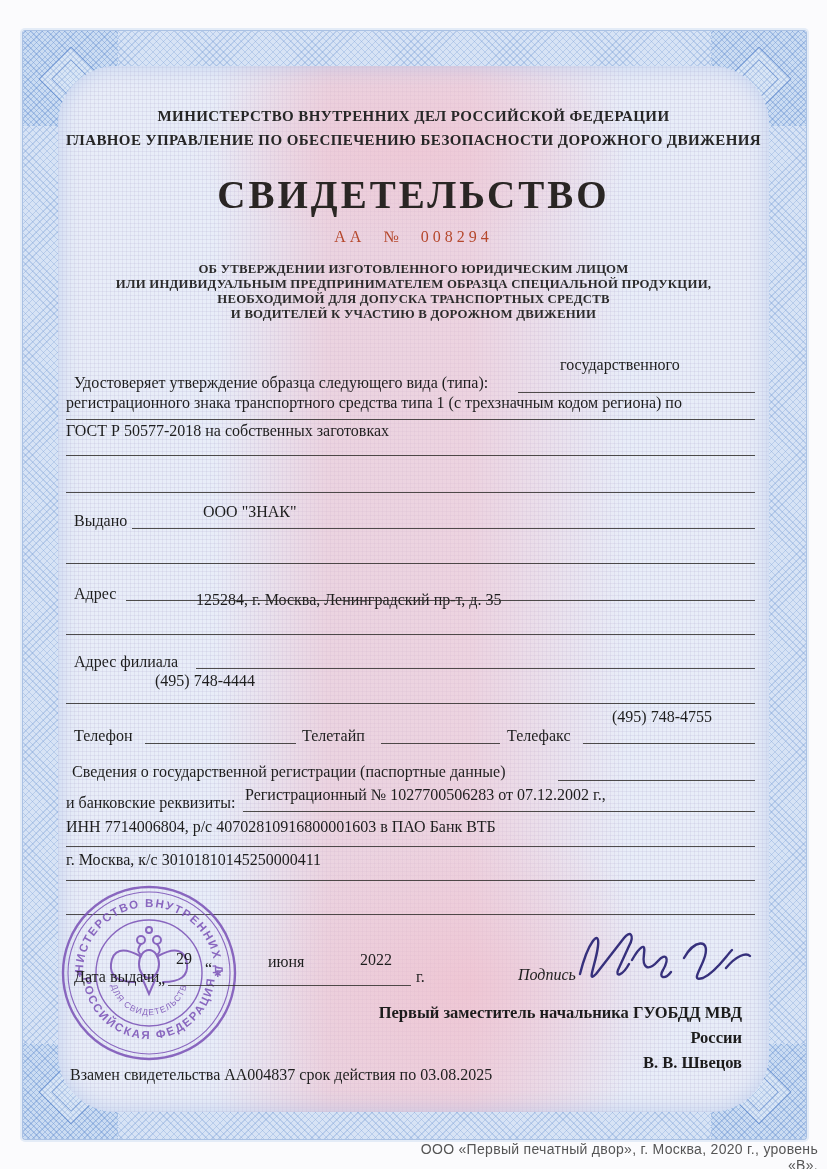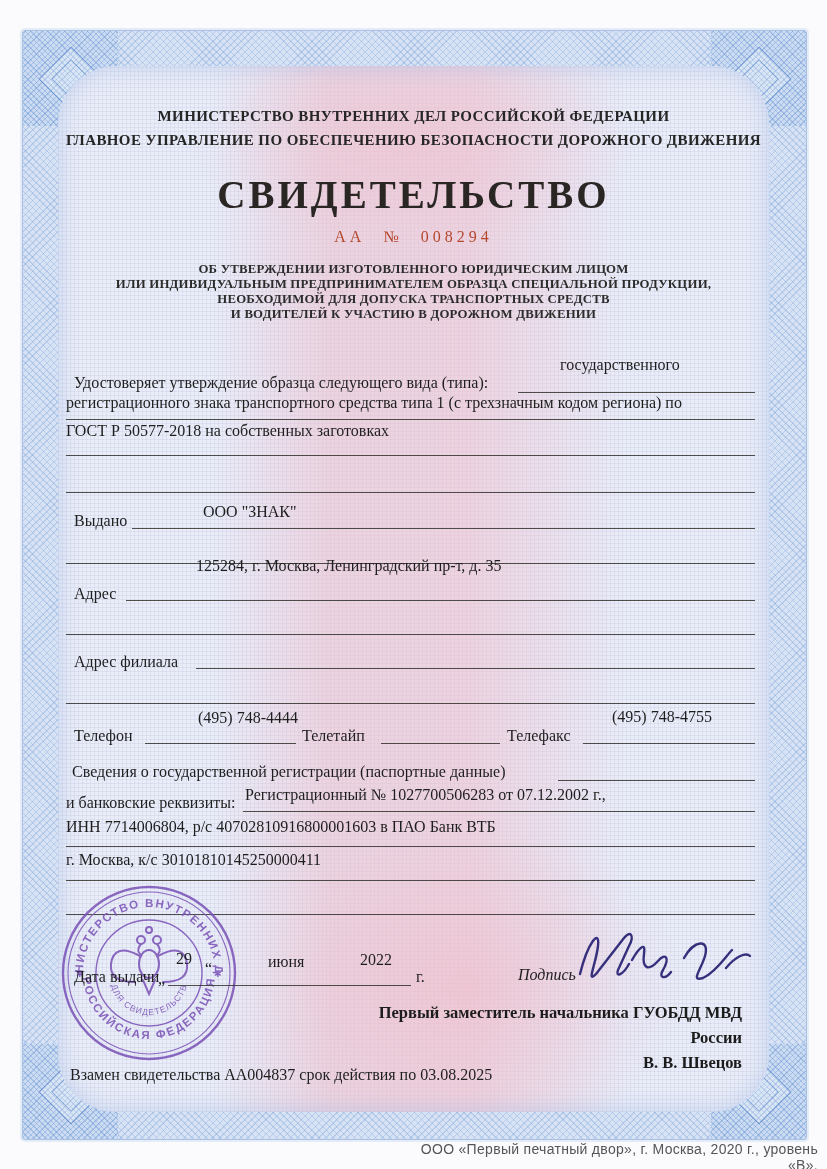--- a/index.html
+++ b/index.html
@@ -117,29 +117,29 @@
   <div class="abs val" style="left:66px;top:422px;">ГОСТ Р 50577-2018 на собственных заготовках</div>
   <div class="line" style="left:66px;top:455px;width:689px;"></div>
   <div class="line" style="left:66px;top:492px;width:689px;"></div>
 
   <div class="abs t16" style="left:74px;top:512px;">Выдано</div>
   <div class="abs val" style="left:203px;top:503px;">ООО "ЗНАК"</div>
   <div class="line" style="left:132px;top:528px;width:623px;"></div>
   <div class="line" style="left:66px;top:563px;width:689px;"></div>
 
   <div class="abs t16" style="left:74px;top:585px;">Адрес</div>
-  <div class="abs val" style="left:196px;top:557px;">125284, г. Москва, Ленинградский пр-т, д. 35</div>
+  <div class="abs val" style="left:196px;top:591px;">125284, г. Москва, Ленинградский пр-т, д. 35</div>
   <div class="line" style="left:126px;top:600px;width:629px;"></div>
   <div class="line" style="left:66px;top:634px;width:689px;"></div>
 
   <div class="abs t16" style="left:74px;top:653px;">Адрес филиала</div>
   <div class="line" style="left:196px;top:668px;width:559px;"></div>
   <div class="line" style="left:66px;top:703px;width:689px;"></div>
 
-  <div class="abs val" style="left:155px;top:709px;margin-left:43px;">(495) 748-4444</div>
+  <div class="abs val" style="left:155px;top:672px;">(495) 748-4444</div>
   <div class="abs val" style="left:612px;top:708px;">(495) 748-4755</div>
   <div class="abs t16" style="left:74px;top:727px;">Телефон</div>
   <div class="line" style="left:145px;top:743px;width:151px;"></div>
   <div class="abs t16" style="left:302px;top:727px;">Телетайп</div>
   <div class="line" style="left:381px;top:743px;width:119px;"></div>
   <div class="abs t16" style="left:507px;top:727px;">Телефакс</div>
   <div class="line" style="left:583px;top:743px;width:172px;"></div>
 
   <div class="abs t16" style="left:72px;top:763px;">Сведения о государственной регистрации (паспортные данные)</div>
   <div class="line" style="left:558px;top:780px;width:197px;"></div>

